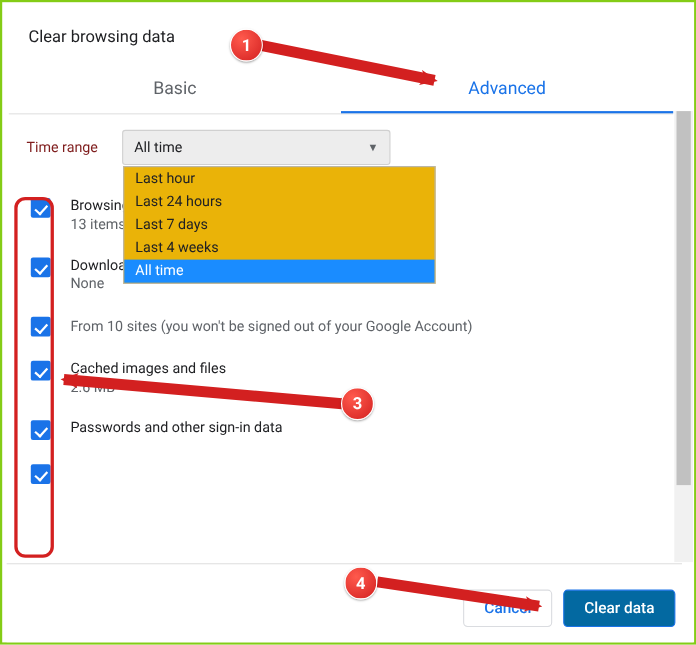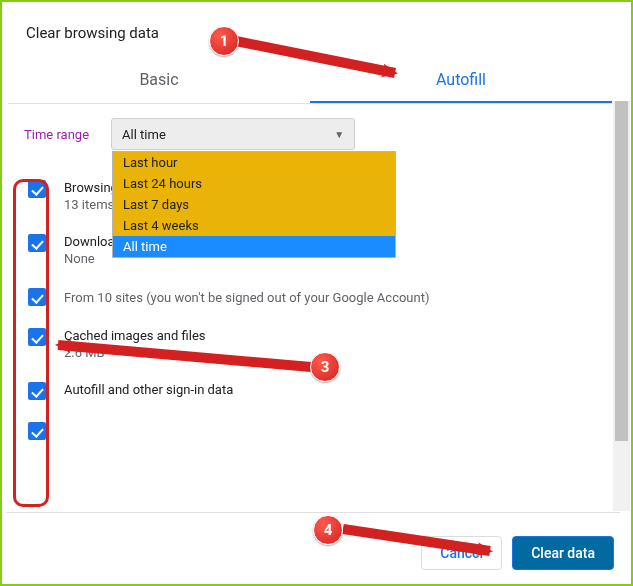--- a/index.html
+++ b/index.html
@@ -60,21 +60,21 @@
     height: 410px;
     overflow: hidden;
   }
   .row-range {
     display: flex;
     align-items: center;
     gap: 22px;
     margin-bottom: 20px;
   }
   .label-range {
-    color: #a21caf;
+    color: #7f1d1d;
     font-size: 13px;
   }
   .select {
     flex: 1;
     max-width: 244px;
     height: 32px;
     background: #ededed;
     border: 1px solid #d0d0d0;
     border-radius: 3px;
     display: flex;
@@ -215,21 +215,21 @@
 </style>
 </head>
 <body>
 
 <div class="outer">
   <div class="dialog">
     <h1 class="title">Clear browsing data</h1>
 
     <div class="tabs">
       <div class="tab">Basic</div>
-      <div class="tab active">Autofill</div>
+      <div class="tab active">Advanced</div>
     </div>
 
     <div class="body">
       <div class="row-range">
         <span class="label-range">Time range</span>
         <div class="select">
           <span>All time</span>
           <span class="chev">▼</span>
           <div class="dropdown">
             <div class="opt">Last hour</div>
@@ -265,21 +265,21 @@
         <div class="item">
           <div class="cb"></div>
           <div class="itext">
             <div class="t">Cached images and files</div>
             <div class="s">2.6 MB</div>
           </div>
         </div>
         <div class="item">
           <div class="cb"></div>
           <div class="itext">
-            <div class="t">Autofill and other sign-in data</div>
+            <div class="t">Passwords and other sign-in data</div>
           </div>
         </div>
         <div class="item">
           <div class="cb"></div>
         </div>
       </div>
     </div>
 
     <div class="scrollbar">
       <div class="thumb"></div>

